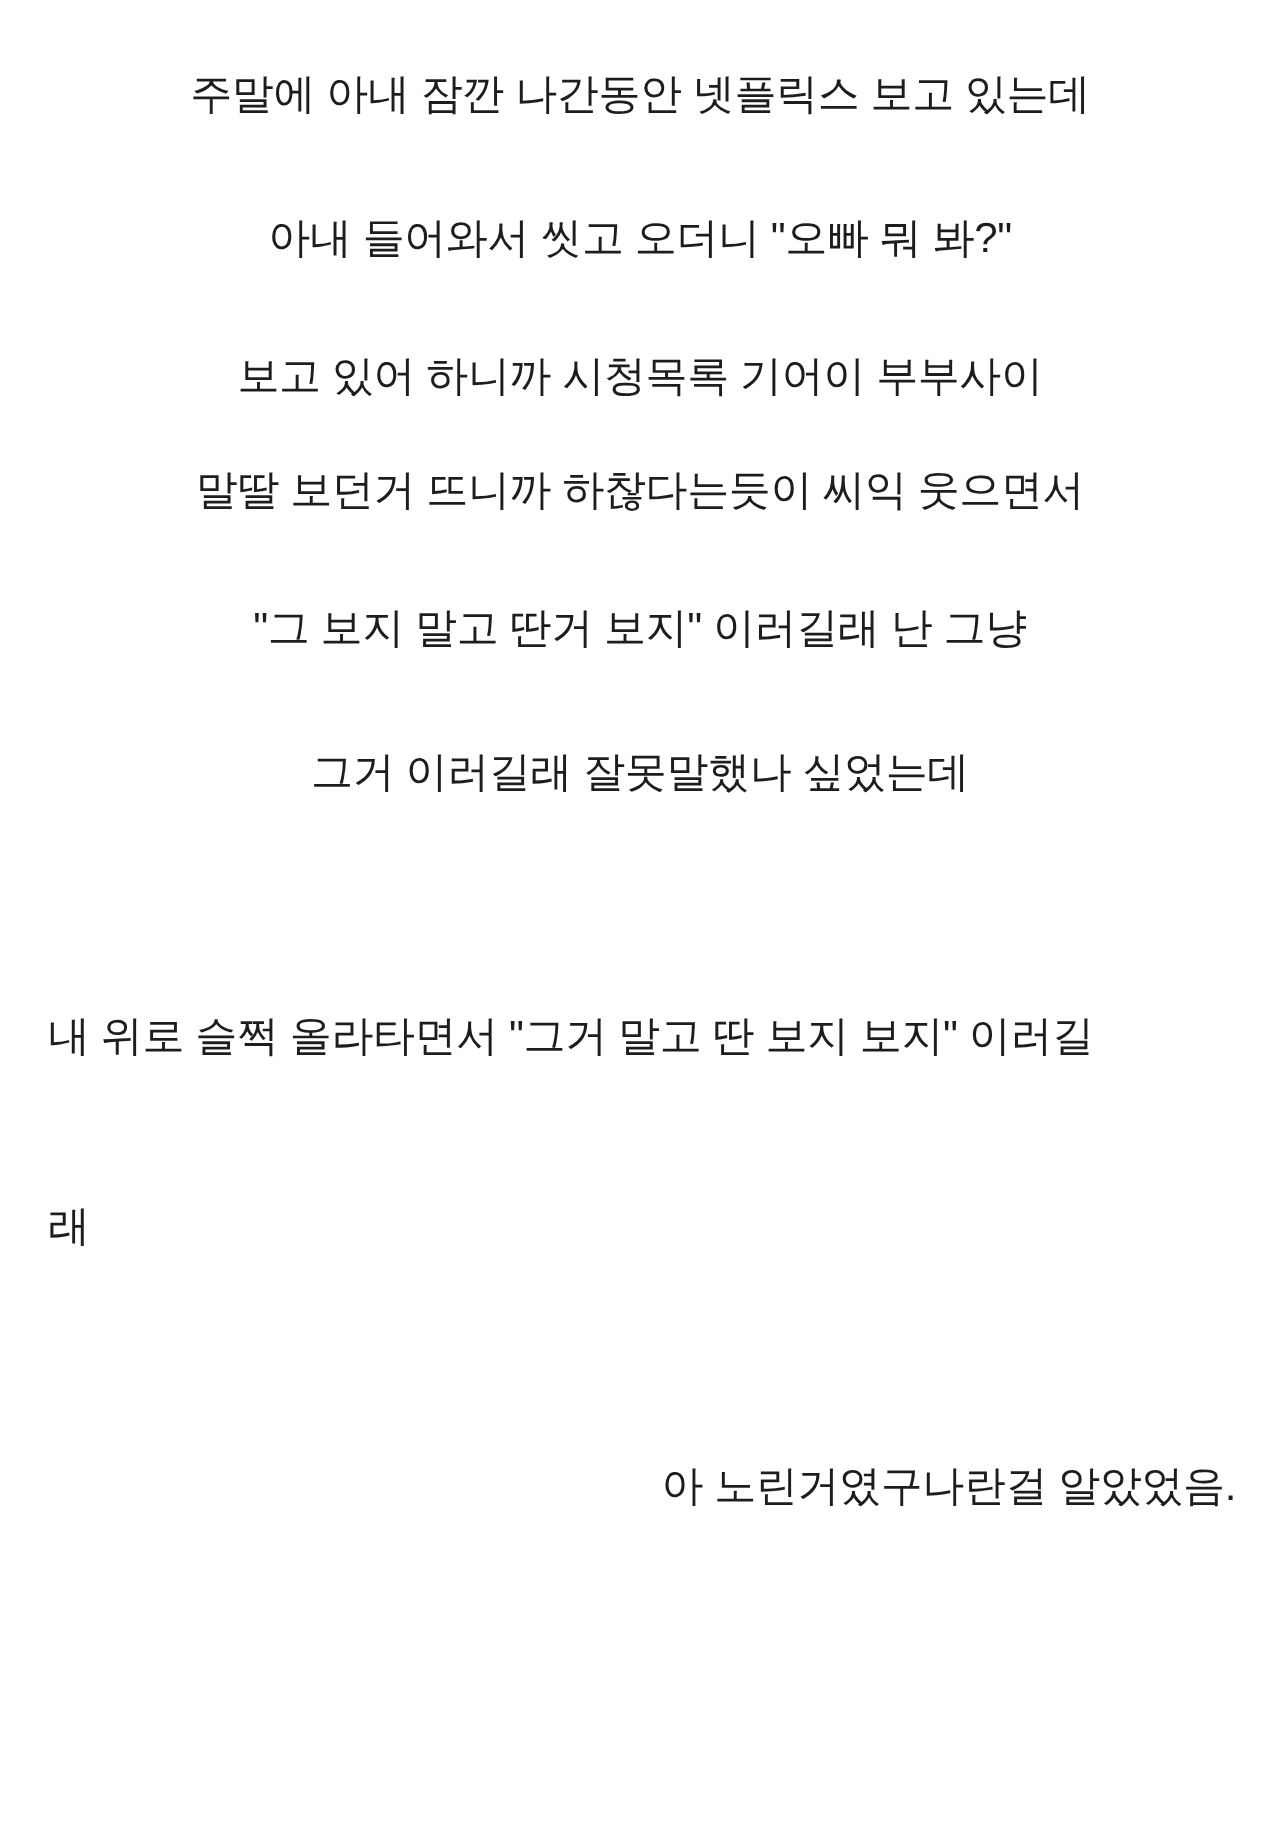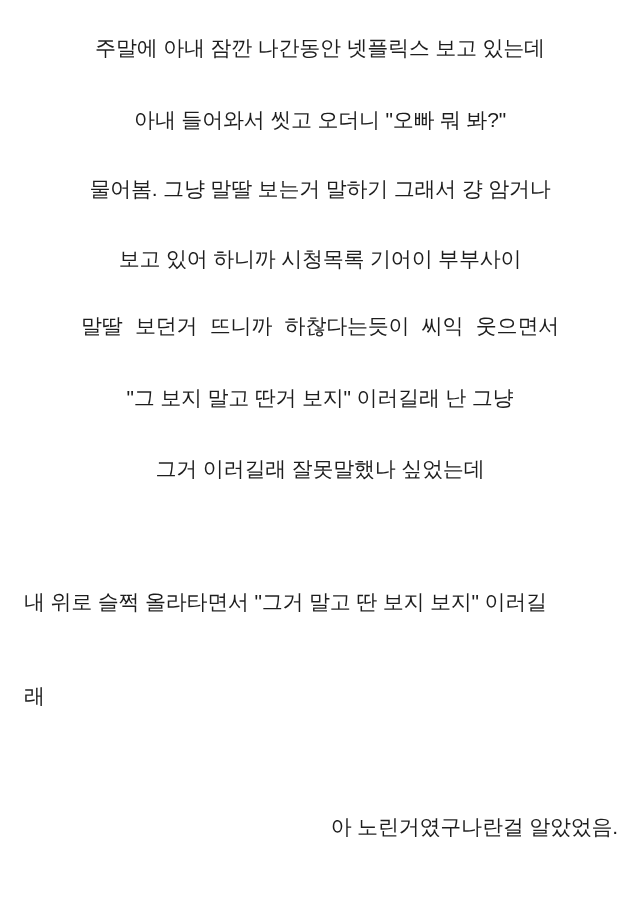--- a/index.html
+++ b/index.html
@@ -32,21 +32,21 @@
     letter-spacing: -0.2px;
     color: #1d1d1d;
     word-break: keep-all;
     white-space: pre-wrap;
   }
   
   .gap-1 { margin-top: 14px; }
   .gap-2 { margin-top: 40px; }
   .gap-3 { margin-top: 38px; }
   .gap-4 { margin-top: 38px; }
-  .gap-5 { margin-top: 38px; font-family: Liberation Mono, monospace; }
+  .gap-5 { margin-top: 25px; }
   .gap-6 { margin-top: 38px; }
   .gap-7 { margin-top: 40px; }
   .gap-8 { margin-top: 38px; }
   .gap-9 { margin-top: 36px; text-align: right; }
   .gap-10 { margin-top: 36px; }
   .wrap-line {
     text-align: center;
   }
   .wrap-line .first {
     display: block;
@@ -61,21 +61,20 @@
 </style>
 </head>
 <body>
 
 <div class="page">
 
   <div class="line gap-1">주말에 아내 잠깐 나간동안 넷플릭스 보고 있는데</div>
 
   <div class="line gap-2">아내 들어와서 씻고 오더니 "오빠 뭐 봐?"</div>
 
-  <div class="line gap-3">물어봄. 그냥 말딸 보는거 말하기 그래서 걍 암거나</div>
 
   <div class="line gap-4">보고 있어 하니까 시청목록 기어이 부부사이</div>
 
   <div class="line gap-5">말딸 보던거 뜨니까 하찮다는듯이 씨익 웃으면서</div>
 
   <div class="line gap-6">"그 보지 말고 딴거 보지" 이러길래 난 그냥</div>
 
   <div class="line gap-7">그거 이러길래 잘못말했나 싶었는데</div>
 
   <div class="line gap-8 wrap-line">

